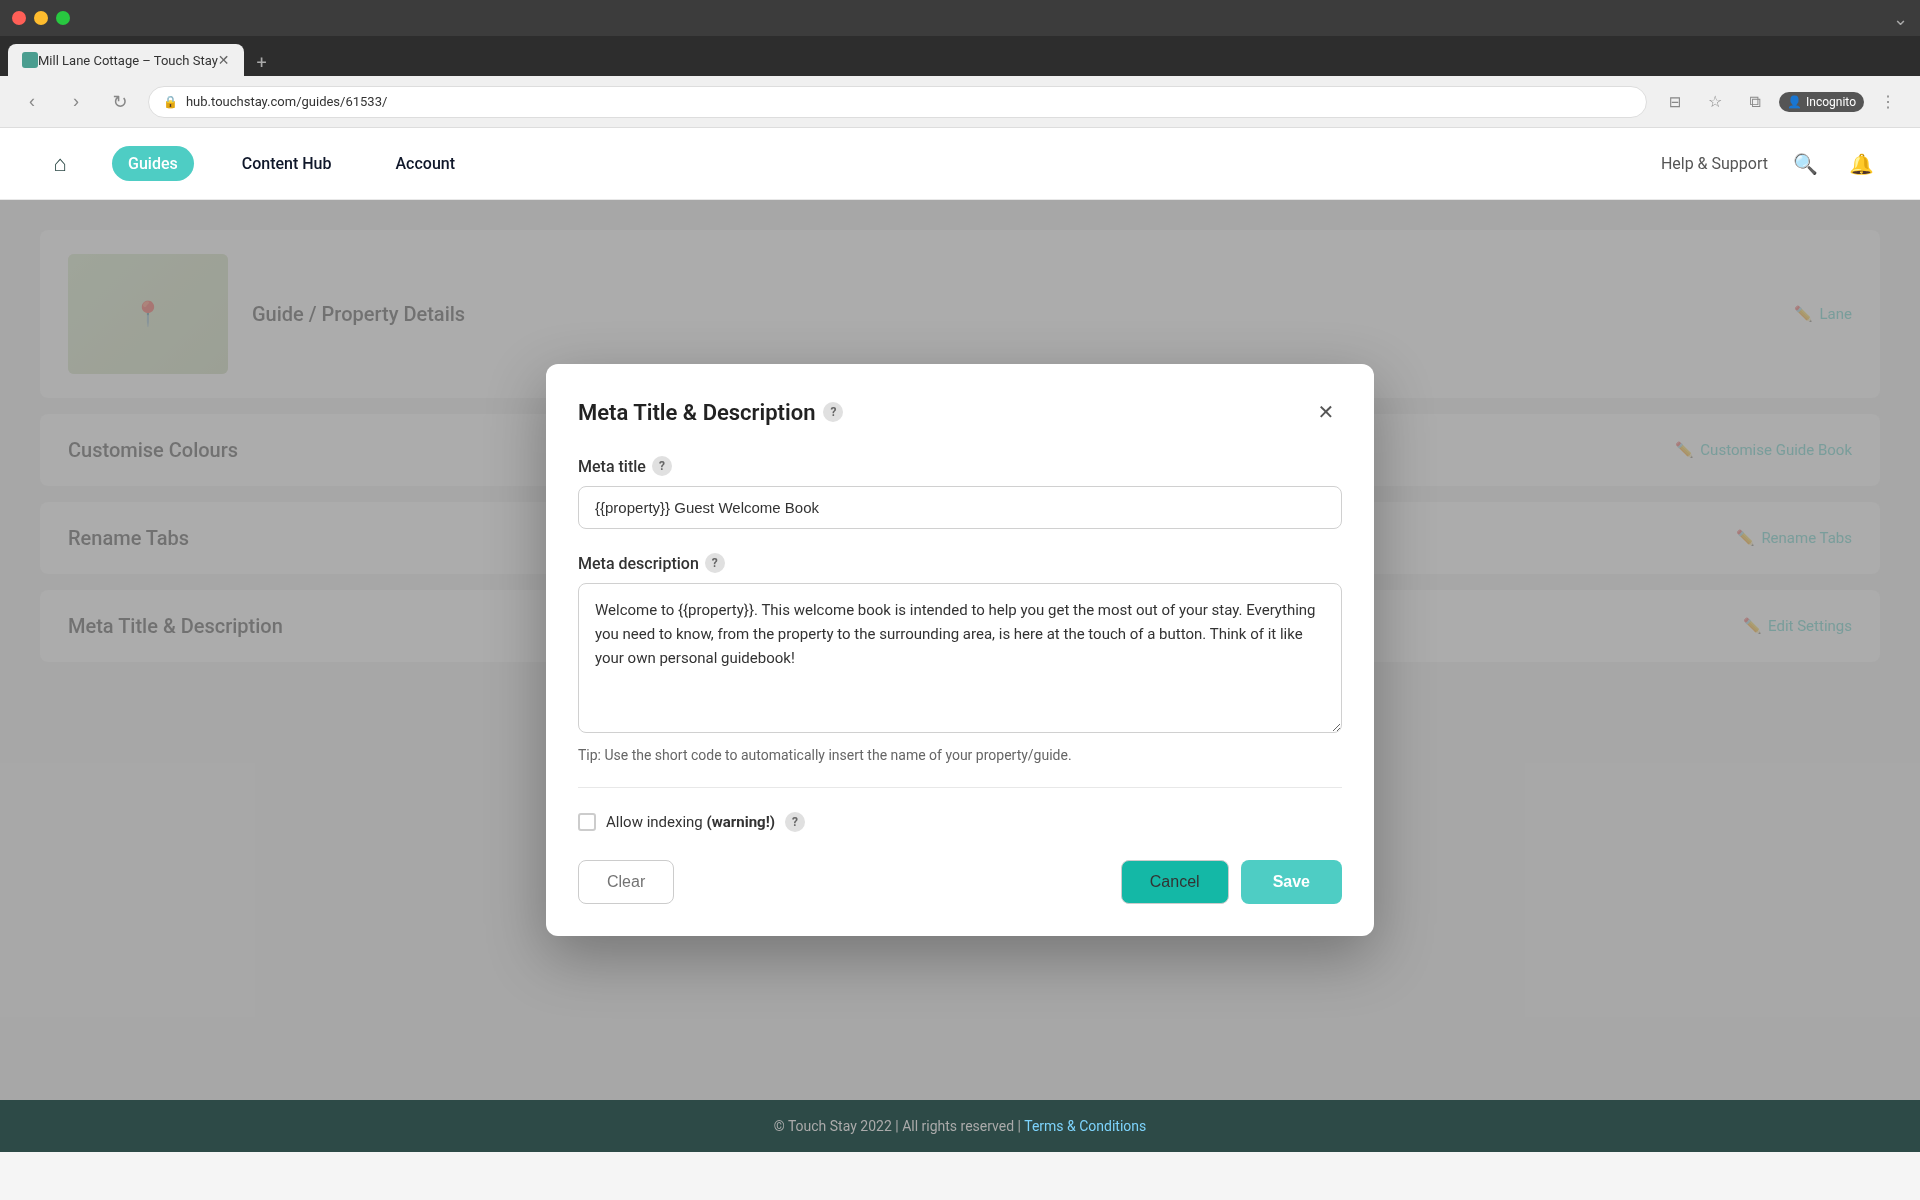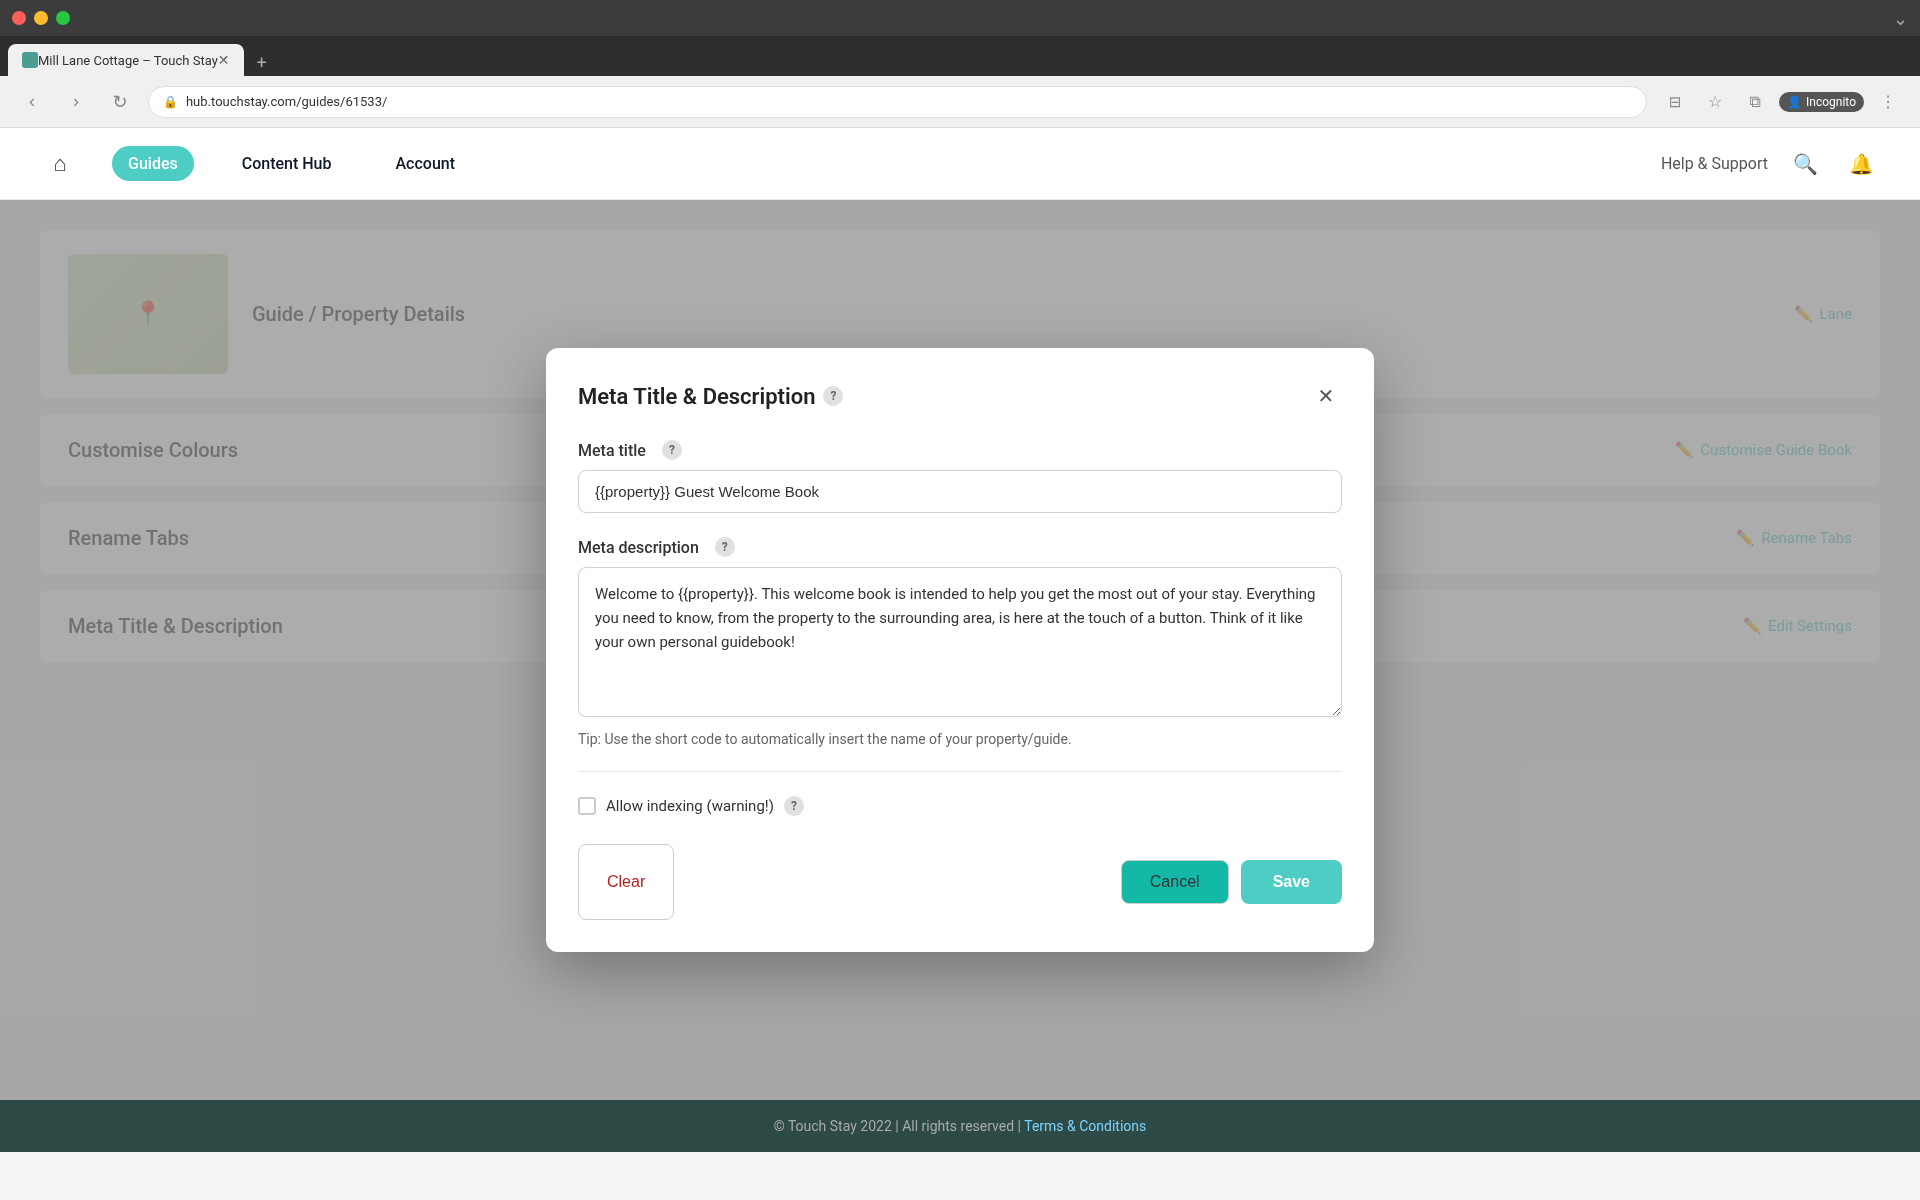--- a/index.html
+++ b/index.html
@@ -44,35 +44,35 @@
     
     .modal-overlay { position: absolute; top: 0; left: 0; width: 100%; height: 100%; background: rgba(0,0,0,0.3); display: flex; align-items: center; justify-content: center; z-index: 100; }
     .modal { background: white; border-radius: 12px; width: 828px; padding: 32px; box-shadow: 0 20px 60px rgba(0,0,0,0.3); position: relative; }
     .modal-header { display: flex; align-items: center; justify-content: space-between; margin-bottom: 28px; }
     .modal-title { font-size: 22px; font-weight: 600; color: #222; display: flex; align-items: center; gap: 8px; }
     .help-circle { width: 20px; height: 20px; border-radius: 50%; background: #e0e0e0; display: flex; align-items: center; justify-content: center; font-size: 12px; color: #666; cursor: pointer; font-weight: bold; }
     .close-btn { width: 32px; height: 32px; display: flex; align-items: center; justify-content: center; cursor: pointer; border-radius: 50%; color: #555; font-size: 20px; }
 
     
     .field-group { margin-bottom: 24px; }
-    .field-label { font-size: 16px; font-weight: 500; color: #333; margin-bottom: 10px; display: flex; align-items: center; gap: 16px; }
+    .field-label { font-size: 16px; font-weight: 500; color: #333; margin-bottom: 10px; display: flex; align-items: center; gap: 6px; }
     .text-input { width: 100%; border: 1.5px solid #d0d0d0; border-radius: 8px; padding: 12px 16px; font-size: 15px; color: #333; outline: none; }
     .textarea-input { width: 100%; border: 1.5px solid #d0d0d0; border-radius: 8px; padding: 14px 16px; font-size: 15px; color: #333; outline: none; resize: vertical; min-height: 120px; font-family: inherit; line-height: 1.6; }
     .tip-text { font-size: 14px; color: #666; margin-top: 10px; }
     .divider { border: none; border-top: 1px solid #e8e8e8; margin: 24px 0; }
 
     
     .checkbox-row { display: flex; align-items: center; gap: 10px; }
     .checkbox { width: 18px; height: 18px; border: 2px solid #ccc; border-radius: 3px; cursor: pointer; appearance: none; -webkit-appearance: none; background: white; }
     .checkbox-label { font-size: 15px; color: #333; cursor: pointer; }
-    .warning-text { font-weight: 400; }
+    .warning-text { font-weight: 700; }
 
     
     .modal-footer { display: flex; align-items: center; justify-content: space-between; margin-top: 28px; }
-    .btn-clear { background: white; border: 1.5px solid #ccc; border-radius: 8px; padding: 28px 28px; font-size: 16px; color: #b91c1c; cursor: pointer; font-weight: 500; }
+    .btn-clear { background: white; border: 1.5px solid #ccc; border-radius: 8px; padding: 12px 28px; font-size: 16px; color: #737373; cursor: pointer; font-weight: 500; }
     .modal-footer-right { display: flex; gap: 12px; }
     .btn-cancel { background: #14b8a6; border: 1.5px solid #ccc; border-radius: 8px; padding: 12px 28px; font-size: 16px; color: #333; cursor: pointer; font-weight: 500; }
     .btn-save { background: #4ecdc4; border: none; border-radius: 8px; padding: 12px 32px; font-size: 16px; color: white; cursor: pointer; font-weight: 600; }
 
     
     .site-footer { background: #2d4a47; color: #aaa; text-align: center; padding: 18px; font-size: 14px; }
     .site-footer a { color: #7dd3fc; text-decoration: none; }
   </style>
 </head>
 <body>

